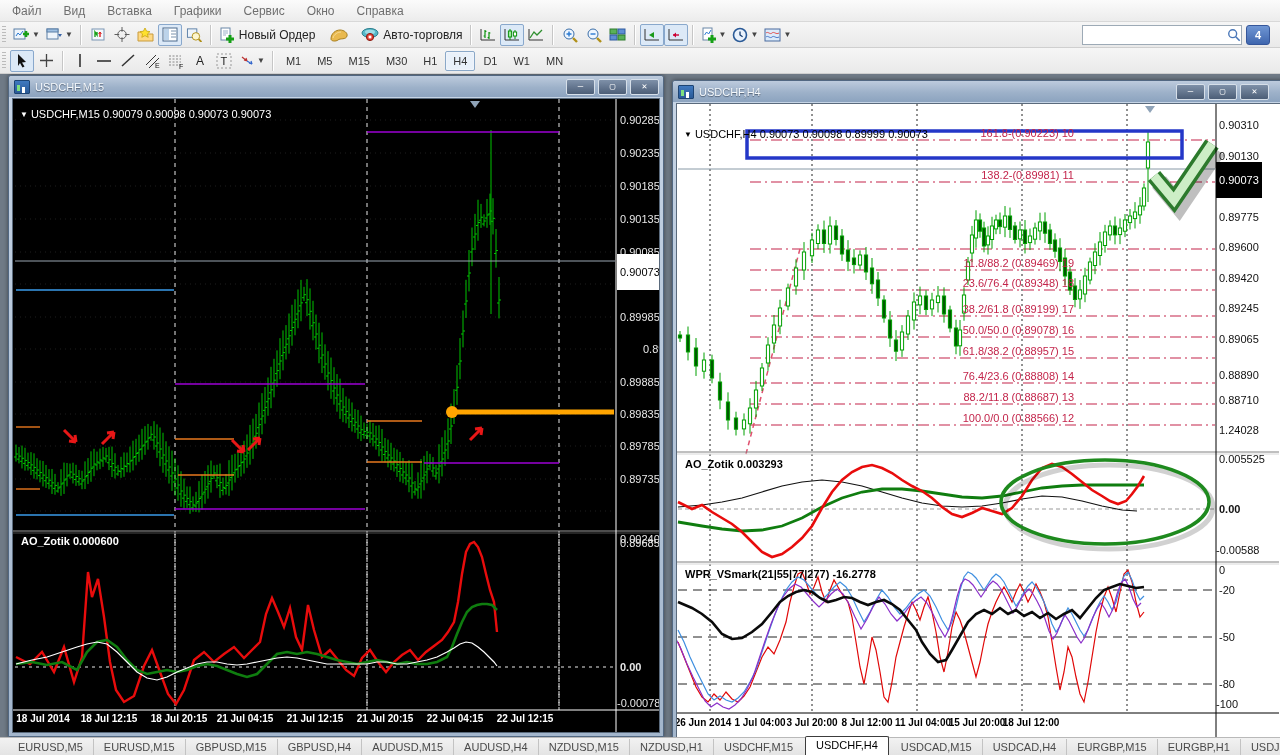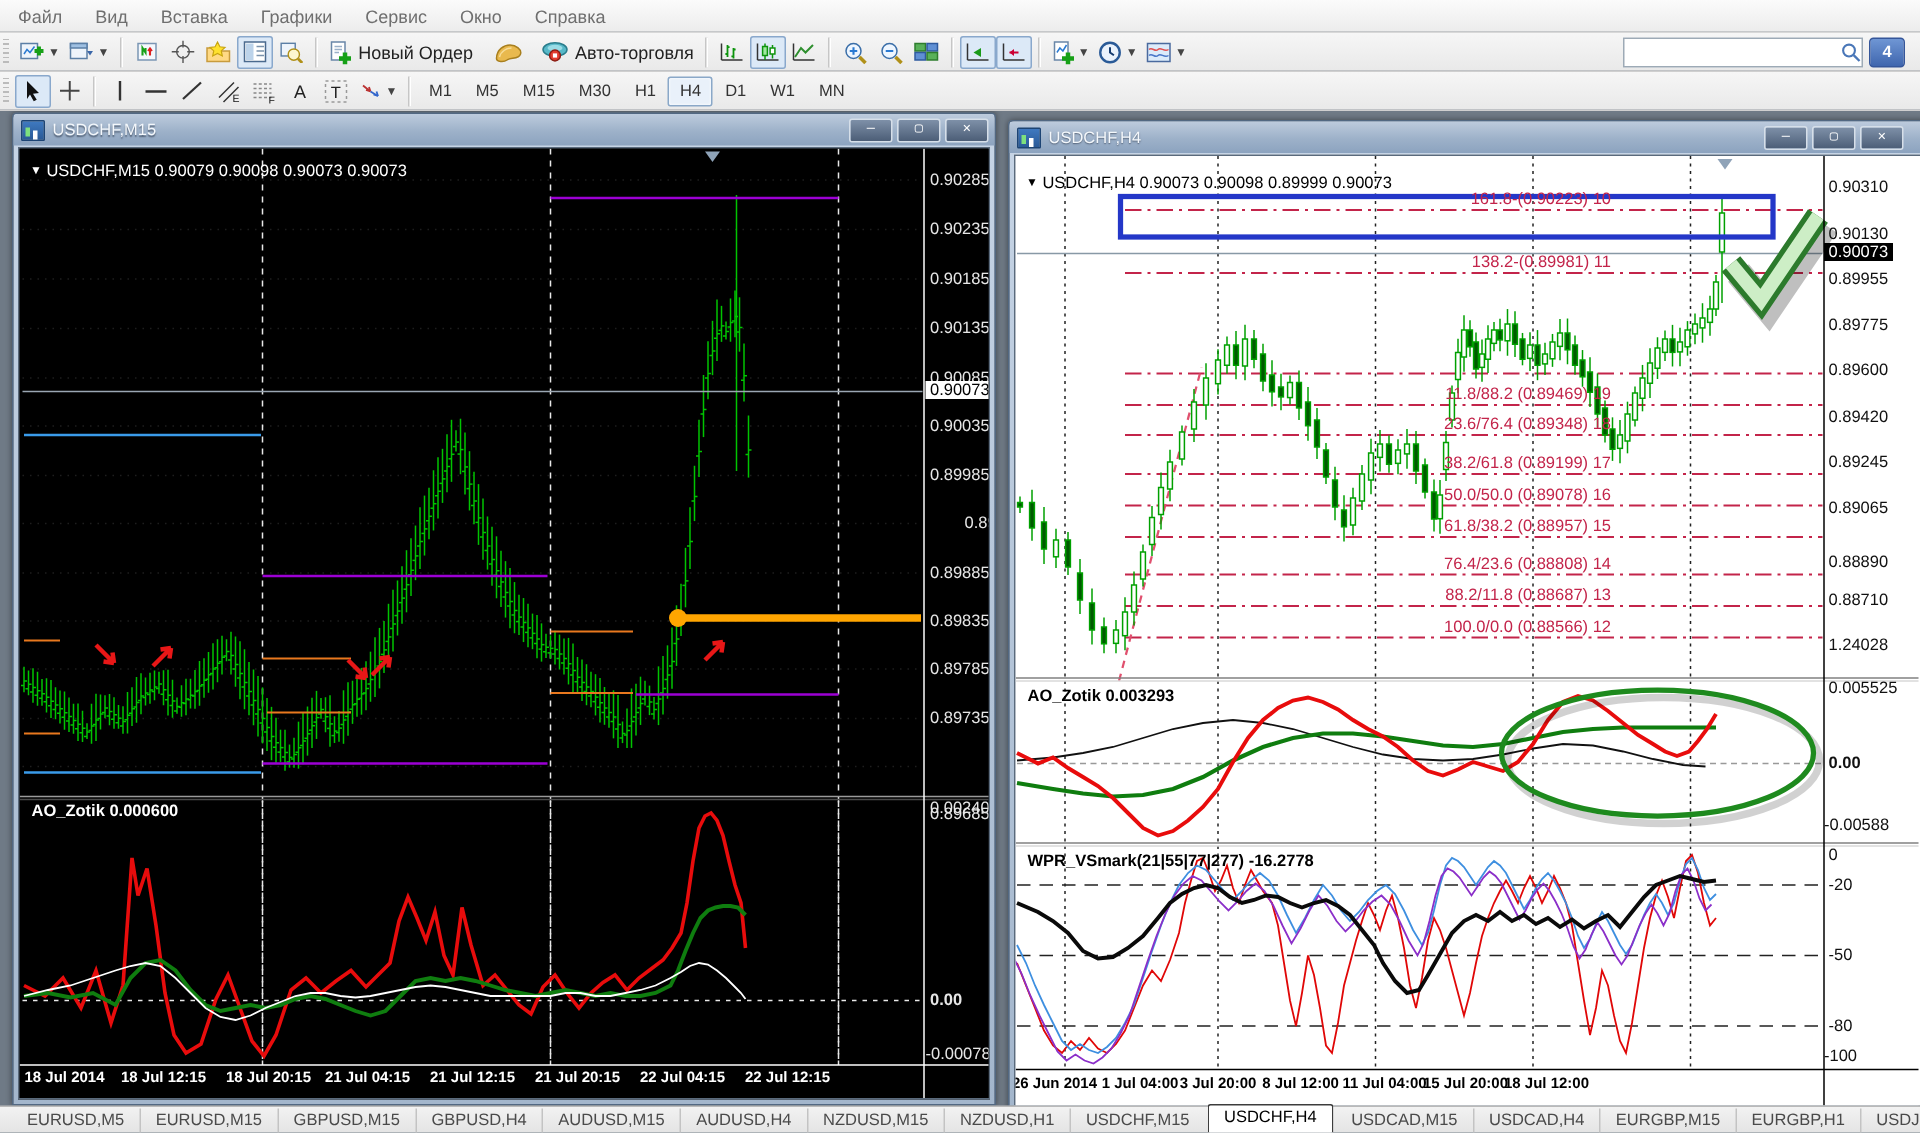--- a/index.html
+++ b/index.html
@@ -40,21 +40,21 @@
     color:#fff;font-size:9px;line-height:13px;text-align:center;font-family:"DejaVu Sans Mono",monospace;}
   .client{position:absolute;left:3px;right:3px;top:22px;bottom:3px;border:1px solid #5a6a7c;overflow:hidden;}
   .client.dark{background:#000;}
   .client.light{background:#fff;}
   .client svg{position:absolute;left:0;top:0;}
   .legend{position:absolute;font-size:11px;white-space:nowrap;z-index:5;}
   .legend .tri{font-size:8px;vertical-align:1px;margin-right:3px;}
   .axlabel{position:absolute;font-size:11px;white-space:nowrap;z-index:4;}
   .axlabel.dark{color:#e6e6e6;}
   .axlabel.light{color:#111;}
-  .pricetag{position:absolute;font-size:11px;padding:0 3px;z-index:6;}
+  .pricetag{position:absolute;font-size:11px;padding:12px 3px;z-index:6;}
   .timelabel{position:absolute;font-size:10px;font-weight:bold;transform:translateX(-50%);white-space:nowrap;z-index:4;}
   .indlabel{position:absolute;font-size:11px;z-index:5;white-space:nowrap;font-weight:bold;}
   .fiblabel{position:absolute;left:0;width:397px;text-align:right;font-size:11px;color:#c3244a;z-index:3;white-space:nowrap;}
   
   #tabbar{position:absolute;left:0;top:737px;width:1280px;height:18px;background:linear-gradient(#f2f2f2,#e4e4e4);
     border-top:1px solid #b9b9b9;display:flex;align-items:center;font-size:11px;color:#4a4a4a;padding-left:8px;box-sizing:border-box;}
   .tab{padding:1px 10px;white-space:nowrap;height:14px;line-height:14px;}
   .tab+.tab{border-left:1px solid #c3c3c3;}
   .tab.active{background:#fff;border:1px solid #3c3c3c;border-bottom:none;color:#000;border-radius:2px 2px 0 0;
     margin:0 2px;height:16px;position:relative;top:-1px;}
@@ -1133,21 +1133,21 @@
             <path d="M676,635 L1213,635" fill="none" stroke="#222" stroke-width="1" stroke-dasharray="9,6"></path>
             <path d="M676,682 L1213,682" fill="none" stroke="#222" stroke-width="1" stroke-dasharray="9,6"></path>
             <path d="M676,640 L682,655 L688,670 L694,685 L700,695 L706,700 L712,692 L718,698 L724,690 L730,697 L736,700 L742,694 L748,685 L754,670 L760,655 L766,645 L772,652 L778,638 L784,620 L788,600 L792,585 L796,572 L800,570 L804,580 L808,592 L812,585 L816,575 L820,590 L824,600 L828,588 L832,578 L836,585 L840,592 L846,600 L850,615 L854,640 L858,665 L862,682 L866,660 L870,635 L874,648 L878,670 L882,695 L886,700 L890,680 L894,655 L898,640 L902,625 L906,612 L910,600 L914,608 L918,618 L922,605 L926,595 L930,610 L934,630 L938,655 L942,670 L946,650 L950,625 L954,610 L958,618 L962,630 L966,645 L970,660 L974,675 L978,660 L982,640 L986,622 L990,610 L994,600 L998,592 L1002,585 L1006,592 L1010,600 L1014,590 L1018,582 L1022,590 L1026,600 L1030,592 L1034,582 L1038,590 L1042,600 L1046,615 L1050,640 L1054,665 L1058,688 L1062,670 L1066,645 L1070,655 L1074,675 L1078,692 L1082,700 L1086,680 L1090,655 L1094,630 L1098,610 L1102,595 L1106,585 L1110,596 L1114,610 L1118,590 L1122,572 L1126,568 L1130,580 L1134,600 L1138,615 L1142,610" fill="none" stroke="#e00707" stroke-width="1.2"></path>
             <path d="M676,628 L682,640 L688,655 L694,668 L700,680 L706,692 L712,698 L718,694 L724,698 L730,700 L736,696 L742,690 L748,680 L754,668 L760,650 L766,632 L772,615 L778,600 L784,588 L790,580 L796,575 L802,578 L808,585 L814,592 L820,598 L826,592 L832,585 L838,580 L844,585 L850,595 L856,608 L862,620 L868,610 L874,598 L880,588 L886,595 L892,605 L898,612 L904,606 L910,598 L916,592 L922,588 L928,594 L934,605 L940,618 L946,628 L950,620 L954,605 L958,588 L962,575 L966,570 L970,572 L974,576 L978,582 L982,588 L986,582 L990,576 L994,572 L998,575 L1002,580 L1006,588 L1010,596 L1014,604 L1018,598 L1022,590 L1026,584 L1030,580 L1034,585 L1038,592 L1042,600 L1046,610 L1050,622 L1054,630 L1058,624 L1062,614 L1066,606 L1070,612 L1074,620 L1078,628 L1082,634 L1086,628 L1090,618 L1094,608 L1098,600 L1102,594 L1106,600 L1110,608 L1114,600 L1118,585 L1122,574 L1126,570 L1130,578 L1134,590 L1138,598 L1142,594" fill="none" stroke="#3e8fe0" stroke-width="1.2"></path>
             <path d="M673,635 L679,647 L685,662 L691,675 L697,687 L703,699 L709,705 L715,701 L721,705 L727,707 L733,703 L739,697 L745,687 L751,675 L757,657 L763,639 L769,622 L775,607 L781,595 L787,587 L793,582 L799,585 L805,592 L811,599 L817,605 L823,599 L829,592 L835,587 L841,592 L847,602 L853,615 L859,627 L865,617 L871,605 L877,595 L883,602 L889,612 L895,619 L901,613 L907,605 L913,599 L919,595 L925,601 L931,612 L937,625 L943,635 L947,627 L951,612 L955,595 L959,582 L963,577 L967,579 L971,583 L975,589 L979,595 L983,589 L987,583 L991,579 L995,582 L999,587 L1003,595 L1007,603 L1011,611 L1015,605 L1019,597 L1023,591 L1027,587 L1031,592 L1035,599 L1039,607 L1043,617 L1047,629 L1051,637 L1055,631 L1059,621 L1063,613 L1067,619 L1071,627 L1075,635 L1079,641 L1083,635 L1087,625 L1091,615 L1095,607 L1099,601 L1103,607 L1107,615 L1111,607 L1115,592 L1119,581 L1123,577 L1127,585 L1131,597 L1135,605 L1139,601" fill="none" stroke="#8b2fc9" stroke-width="1.2"></path>
             <path d="M676,600 L690,606 L700,612 L710,620 L720,632 L730,637 L740,636 L750,630 L760,622 L770,610 L778,600 L786,594 L794,590 L802,588 L810,590 L818,596 L826,600 L834,598 L842,595 L850,596 L858,600 L866,603 L874,600 L882,598 L890,602 L898,608 L906,618 L914,628 L920,640 L928,652 L936,660 L944,658 L950,648 L958,634 L966,620 L974,612 L982,608 L990,612 L998,606 L1006,612 L1014,608 L1022,614 L1030,610 L1038,616 L1046,611 L1054,617 L1062,612 L1070,608 L1078,616 L1086,606 L1094,596 L1102,588 L1110,585 L1118,582 L1126,584 L1134,586 L1142,585" fill="none" stroke="#0a0a0a" stroke-width="2.6"></path>
             <path d="M1214,102 L1214,737" fill="none" stroke="#000" stroke-width="1"></path>
             <path d="M675,711 L1277,711" fill="none" stroke="#000" stroke-width="1"></path>
           </g>
         </svg>
-      <div class="legend" style="left:7px;top:12px;color:#000;"><span class="tri">▼</span><span>USDCHF,H4  0.90073 0.90098 0.89999 0.90073</span></div>
+      <div class="legend" style="left:7px;top:24px;color:#000;"><span class="tri">▼</span><span>USDCHF,H4  0.90073 0.90098 0.89999 0.90073</span></div>
 
       <div class="fiblabel" style="top:23px;">161.8-(0.90223) 10</div>
       <div class="fiblabel" style="top:65px;">138.2-(0.89981) 11</div>
       <div class="fiblabel" style="top:153px;">11.8/88.2 (0.89469) 19</div>
       <div class="fiblabel" style="top:173px;">23.6/76.4 (0.89348) 18</div>
       <div class="fiblabel" style="top:199px;">38.2/61.8 (0.89199) 17</div>
       <div class="fiblabel" style="top:220px;">50.0/50.0 (0.89078) 16</div>
       <div class="fiblabel" style="top:241px;">61.8/38.2 (0.88957) 15</div>
       <div class="fiblabel" style="top:266px;">76.4/23.6 (0.88808) 14</div>
       <div class="fiblabel" style="top:287px;">88.2/11.8 (0.88687) 13</div>

